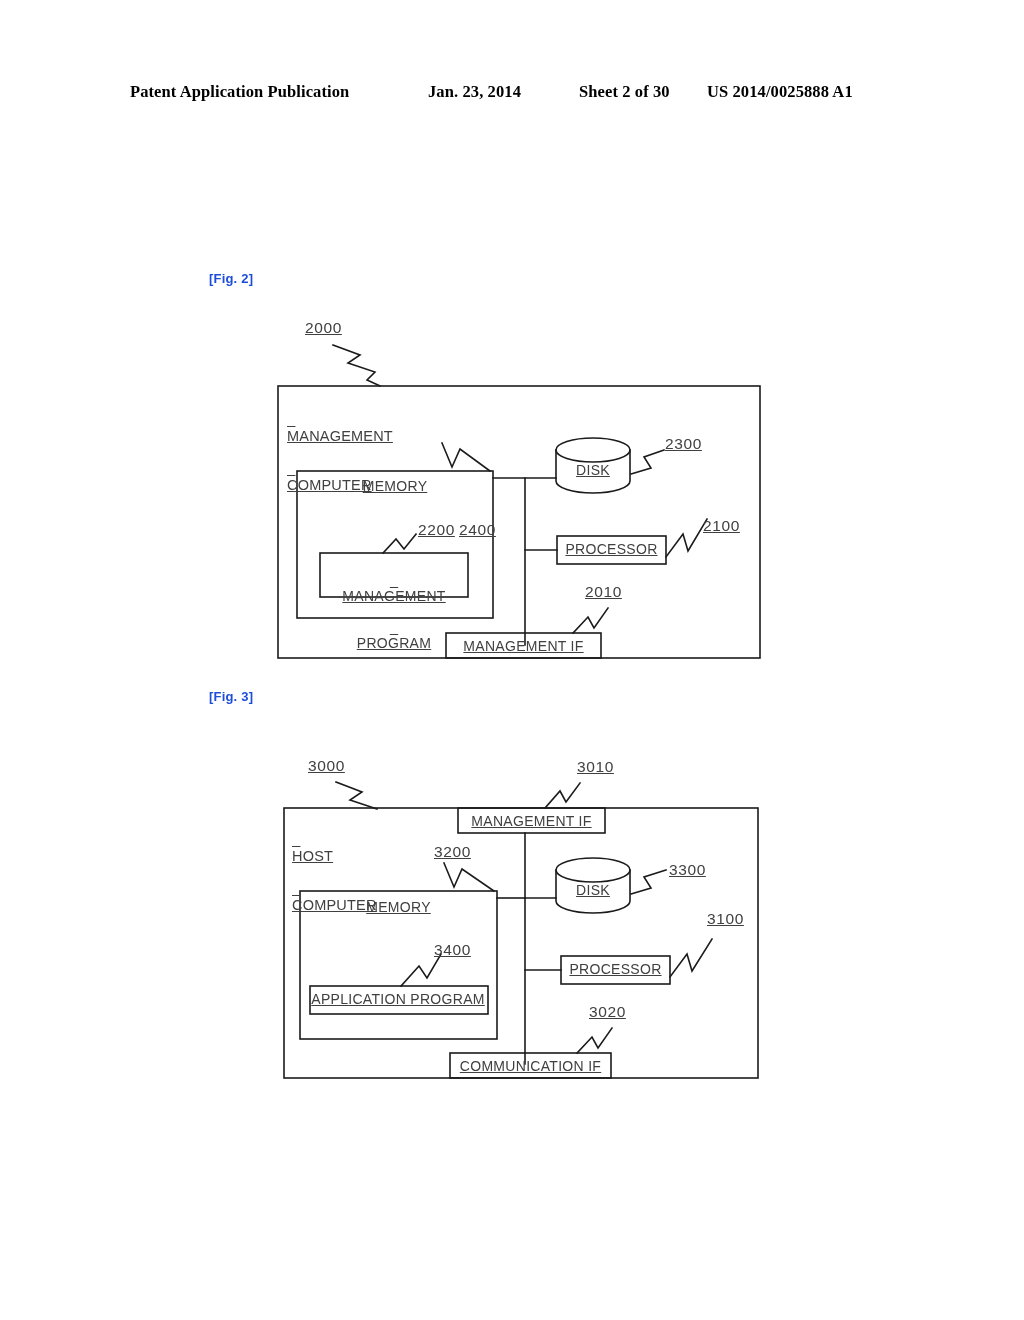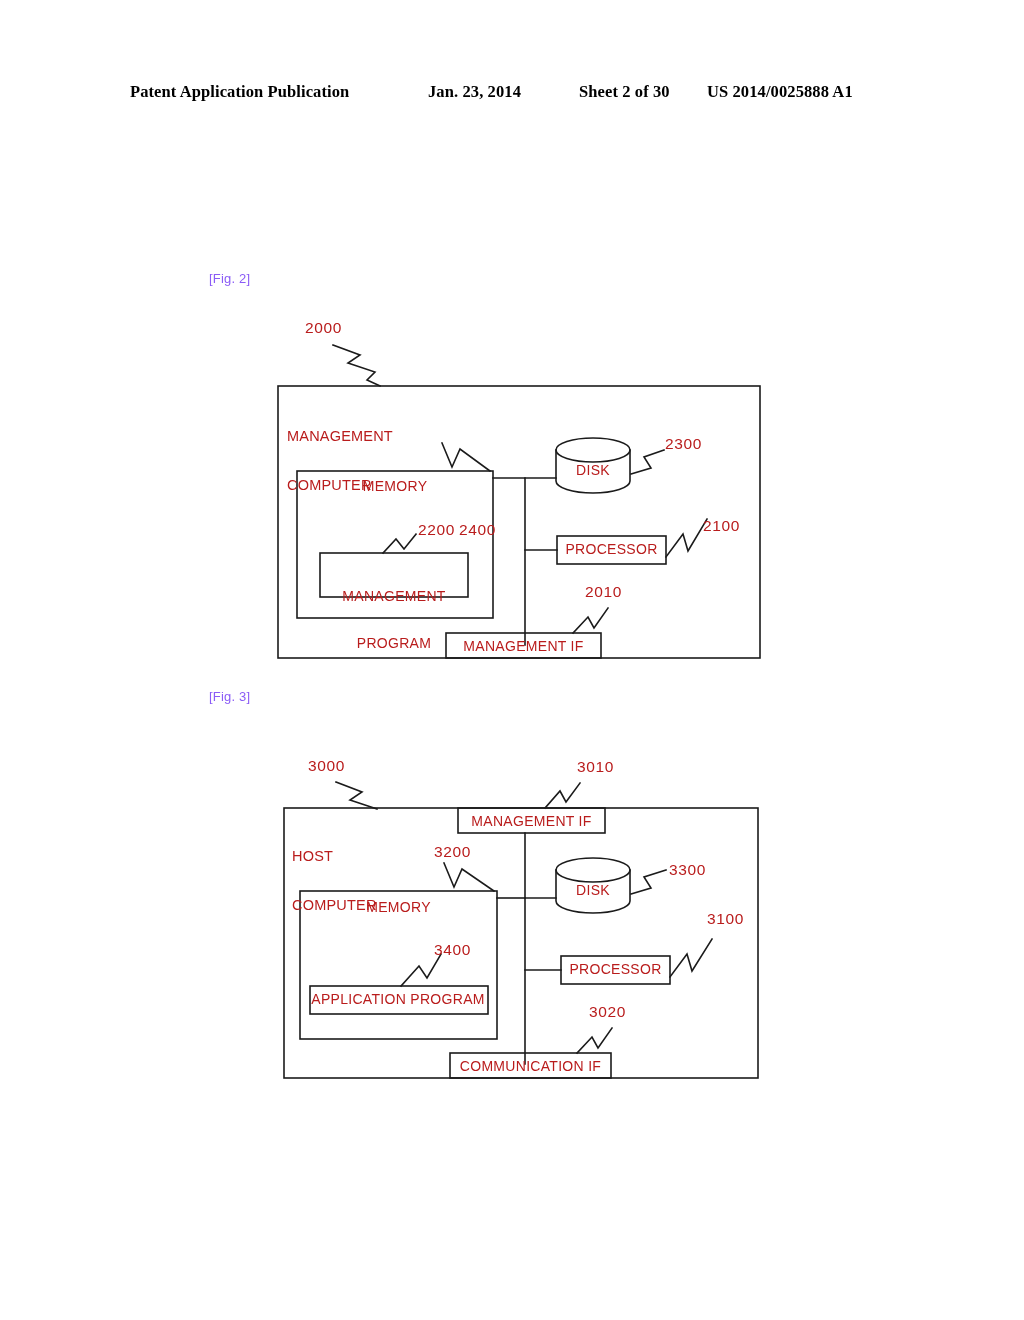--- a/index.html
+++ b/index.html
@@ -53,45 +53,47 @@
     left: 707px;
     top: 0;
     white-space: nowrap;
   }
 
   
   .fig-label {
     position: absolute;
     font-family: "Liberation Sans", sans-serif;
     font-size: 13px;
-    color: #8b5cf6;
+    color: #1d4ed8;
     letter-spacing: 0.2px;
     white-space: nowrap;
+    font-weight: bold;
   }
   #fig2-label { left: 209px; top: 271px; }
   #fig3-label { left: 209px; top: 689px; }
 
   
   .fig-canvas {
     position: absolute;
     left: 0;
     top: 0;
     width: 1024px;
     height: 1320px;
     pointer-events: none;
   }
 
   
   .dtext {
     position: absolute;
     font-family: "Liberation Sans", sans-serif;
-    color: #b91c1c;
+    color: #404040;
     white-space: pre;
     line-height: 1.12;
     letter-spacing: 0.3px;
+    text-decoration: underline;
   }
   .d-title {
     font-size: 14.5px;
     letter-spacing: 0.2px;
   }
   .d-box {
     font-size: 14px;
     text-align: center;
   }
   .d-ref {

